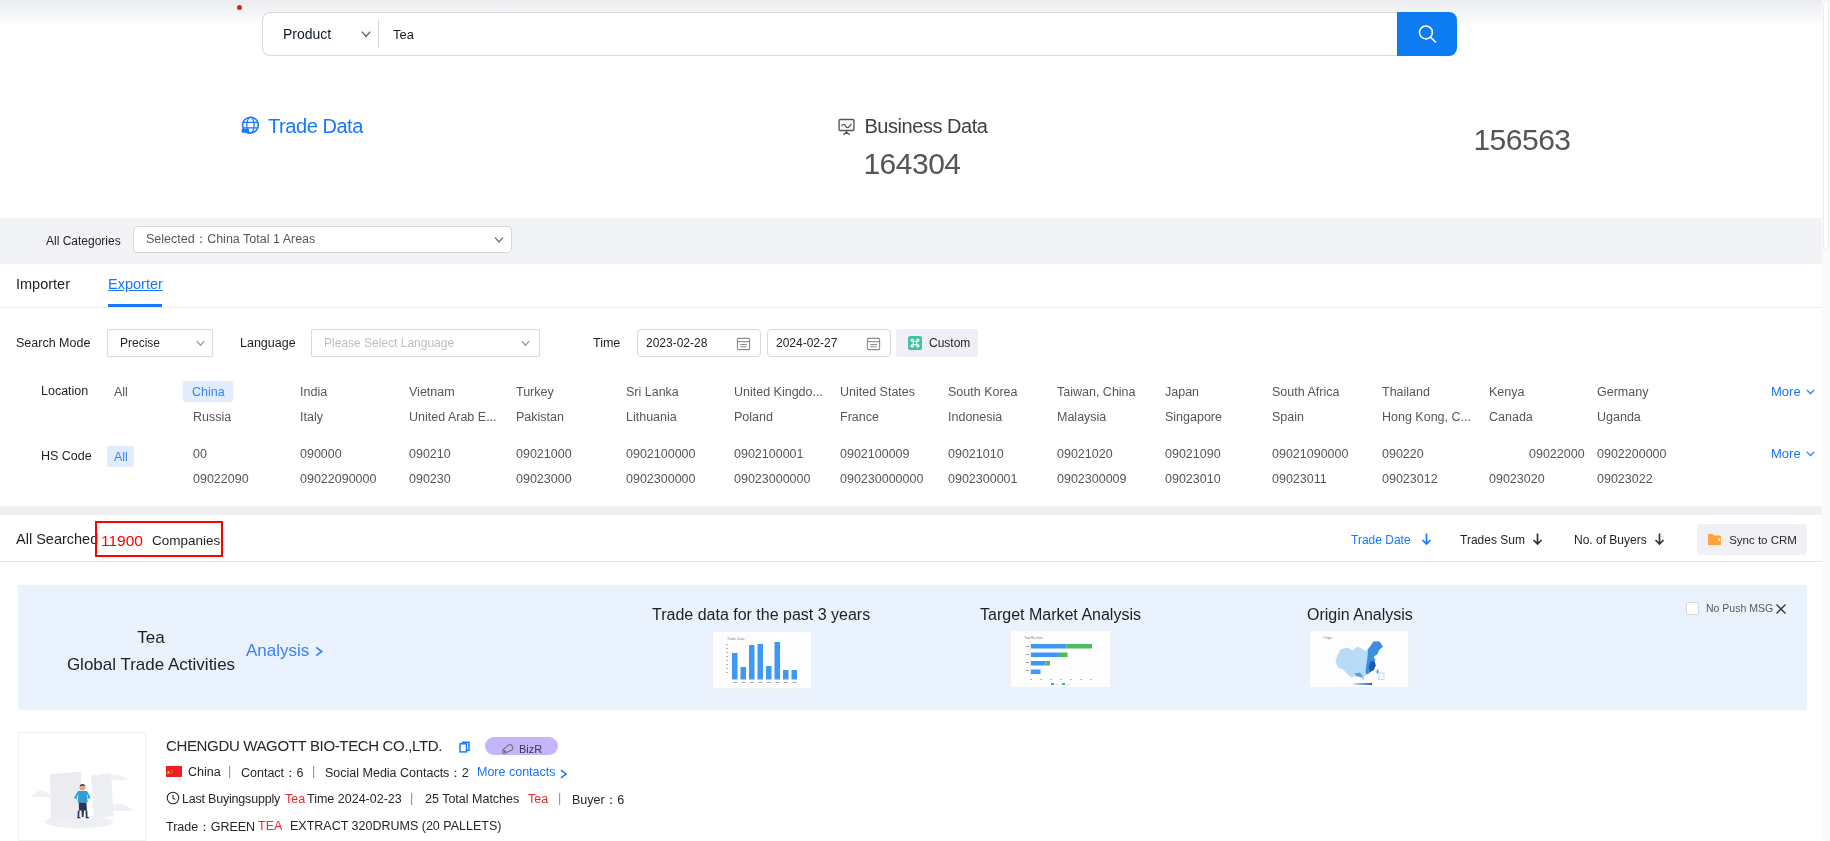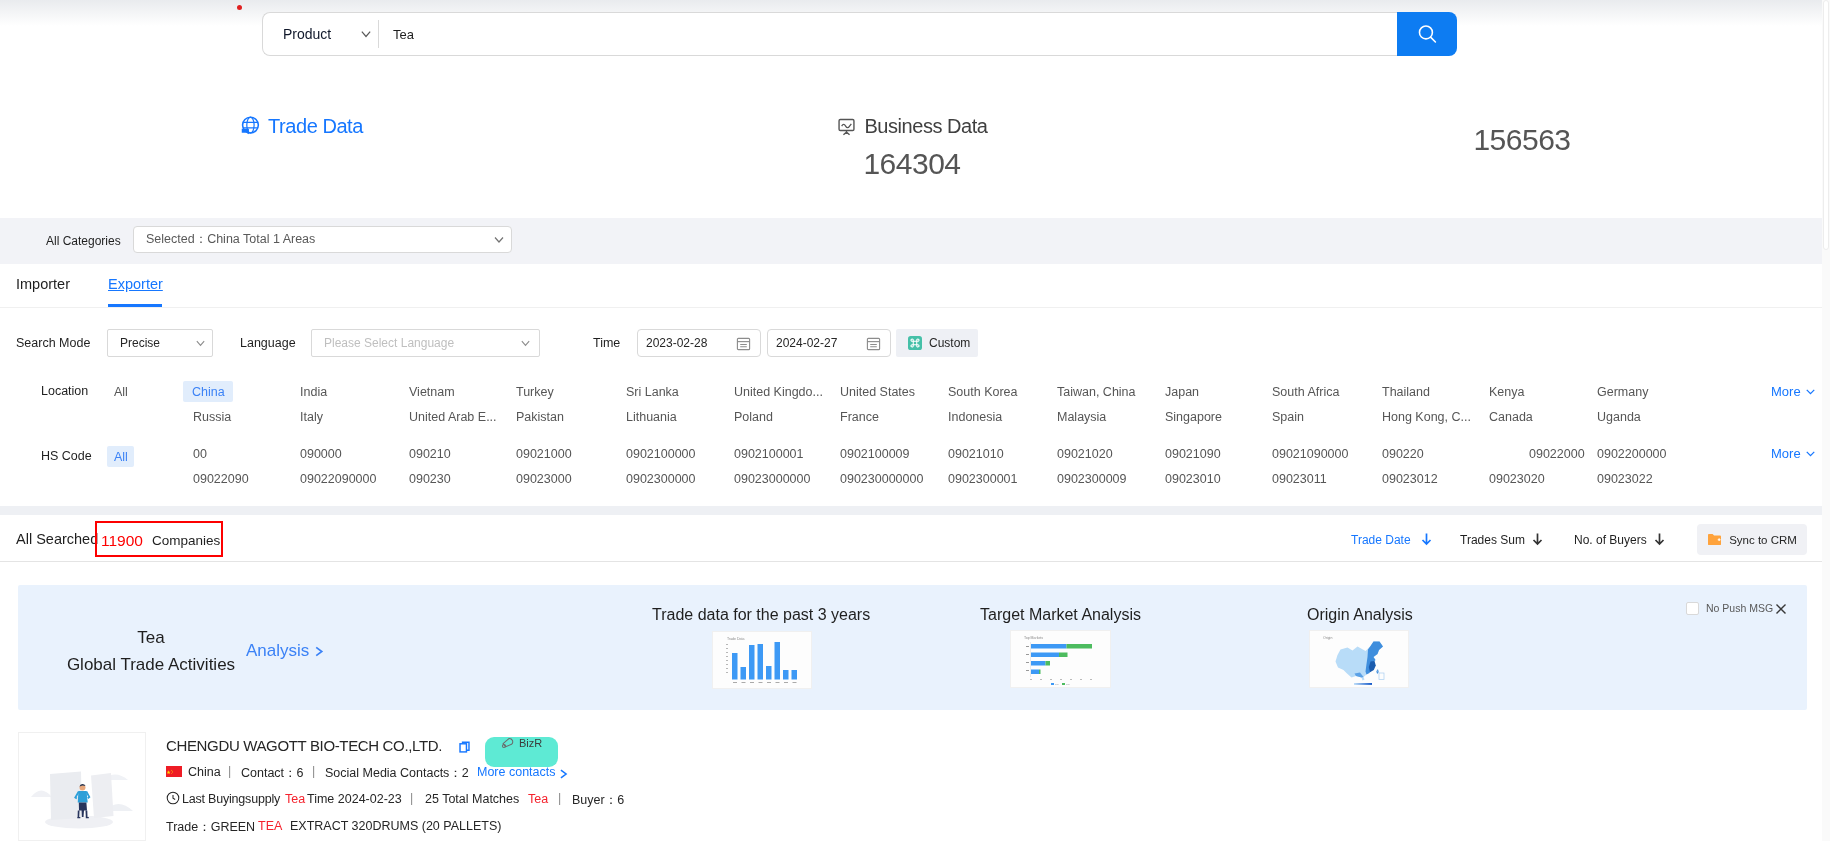--- a/index.html
+++ b/index.html
@@ -47,22 +47,22 @@
 .syncbtn { left:1697px; top:524px; width:110px; height:31px; background:#f0f1f5;
   border-radius:4px; display:flex; align-items:center; justify-content:center;
   gap:7px; font-size:11.5px; color:#262626; }
 .banner { left:18px; top:585px; width:1789px; height:125px; background:#e9f2fd;
   border-radius:2px; }
 .bt { font-size:16px; color:#1f1f1f; }
 .card { background:#fdfdfd; border:1px solid #f0f0f0; }
 .cimg { left:18px; top:732px; width:128px; height:109px; background:#fff;
   border:1px solid #f0f0f0; overflow:hidden; }
 .cname { left:166px; top:737px; font-size:15px; color:#262626; letter-spacing:-0.35px; }
-.bizr { left:485px; top:737px; width:73px; height:30px; background:#5eead4;
-  border-radius:9px; display:flex; align-items:flex-start; justify-content:center;
+.bizr { left:485px; top:737px; width:73px; height:18px; background:#c4b5fd;
+  border-radius:9px; display:flex; align-items:flex-end; justify-content:center;
   gap:5px; font-size:11px; color:#3c3c3c; }
 .crow { font-size:12.5px; color:#262626; }
 .red { color:#f5222d; }
 .scrollstrip { left:1822px; top:0; width:8px; height:841px; background:#fafafa; }
 .scrollthumb { left:1823px; top:0; width:6px; height:250px; background:#ffffff;
   border:1px solid #ededed; border-radius:4px; }
 </style>
 </head>
 <body>
 <div id="page">

